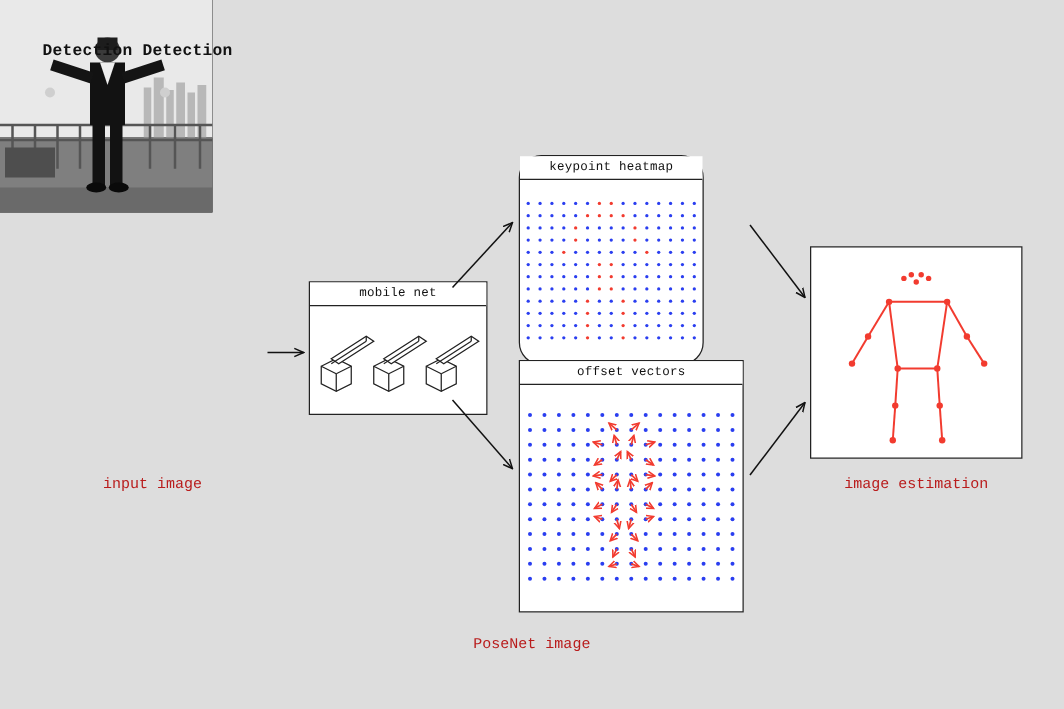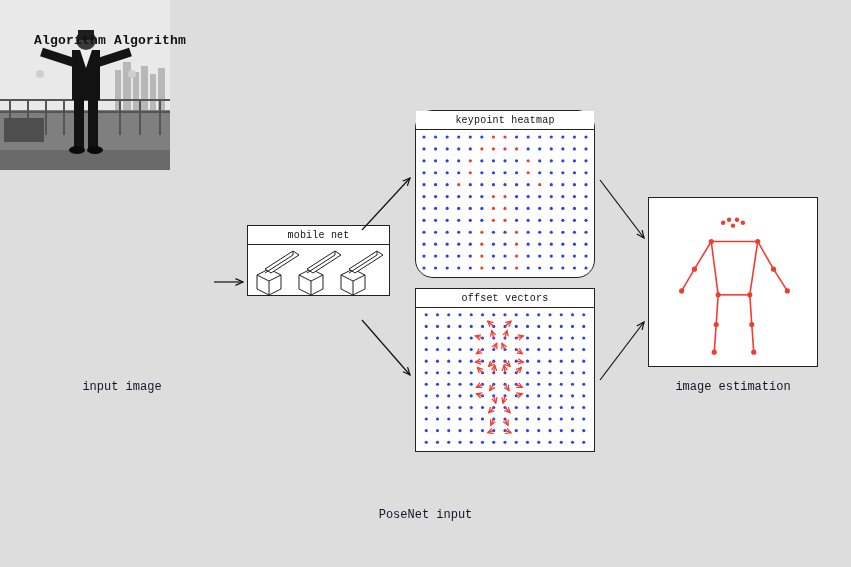--- a/index.html
+++ b/index.html
@@ -23,21 +23,21 @@
     letter-spacing: 0.2px;
   }
   .box {
     position: absolute;
     background: #fff;
     border: 1px solid #222;
   }
   .caption {
     position: absolute;
     font-size: 12px;
-    color: #0f172a;
+    color: #b91c1c;
     text-align: center;
   }
   .small-header {
     font-size: 10px;
     text-align: center;
     border-bottom: 1px solid #222;
     padding: 4px 0 3px 0;
     background: #fff;
     letter-spacing: 0.2px;
   }
@@ -45,49 +45,49 @@
   #input-image {
     top: 197px; left: 37px; width: 170px; height: 170px;
     border: none;
     background: #000;
     overflow: hidden;
   }
   #input-image svg { display:block; }
   #input-caption { top: 380px; left: 37px; width: 170px; }
 
   
-  #mobilenet { top: 225px; left: 247px; width: 143px; height: 71px; }
+  #mobilenet { top: 225px; left: 247px; width: 143px; height: 107px; }
   #mobilenet .body { height: calc(100% - 21px); display:flex; align-items:center; justify-content:center; }
   #mobilenet .body svg { display:block; }
 
   
-  #heatmap { top: 110px; left: 415px; width: 180px; height: 168px; border-radius: 18px; }
+  #heatmap { top: 124px; left: 415px; width: 148px; height: 168px; border-radius: 18px; }
   #heatmap .body { height: calc(100% - 21px); }
   
-  #offsets { top: 288px; left: 415px; width: 180px; height: 164px; }
+  #offsets { top: 288px; left: 415px; width: 180px; height: 202px; }
   #offsets .body { height: calc(100% - 21px); }
   
   .dotgrid { width:100%; height:100%; display:block; }
 
   
   #pose { top: 197px; left: 648px; width: 170px; height: 170px; }
   #pose svg { display:block; width:100%; height:100%; }
   #pose-caption { top: 380px; left: 648px; width: 170px; }
 
   
   #footer { top: 508px; left: 0; width: 851px; text-align:center; font-size: 12px; }
 
   
   #arrows { position:absolute; top:0; left:0; width:851px; height:567px; pointer-events:none; }
 </style>
 </head>
 <body>
 
 <div class="title">
-  <div>Algorithm Algorithm</div>
+  <div>Detection Detection</div>
 </div>
 
 <div id="input-image">
   <svg viewBox="0 0 170 170" width="170" height="170">
 
     <rect x="0" y="0" width="170" height="110" fill="#e9e9e9"></rect>
 
     <g fill="#b8b8b8">
       <rect x="115" y="70" width="6" height="40"></rect>
         <rect x="123" y="62" width="8" height="48"></rect>
@@ -599,21 +599,21 @@
       <circle cx="70" cy="98" r="2.6" fill="#f23b2f"></circle>
       <circle cx="102" cy="98" r="2.6" fill="#f23b2f"></circle>
       <circle cx="68" cy="128" r="2.6" fill="#f23b2f"></circle>
       <circle cx="104" cy="128" r="2.6" fill="#f23b2f"></circle>
       <circle cx="66" cy="156" r="2.6" fill="#f23b2f"></circle>
       <circle cx="106" cy="156" r="2.6" fill="#f23b2f"></circle>
     </svg>
 </div>
 <div id="pose-caption" class="caption">image estimation</div>
 
-<div id="footer" class="caption">PoseNet input</div>
+<div id="footer" class="caption">PoseNet image</div>
 
 <svg id="arrows">
   <defs>
     <marker id="ah" viewBox="0 0 10 10" refX="9" refY="5" markerWidth="7" markerHeight="7" orient="auto-start-reverse">
       <path d="M0,1 L9,5 L0,9" fill="none" stroke="#111" stroke-width="1.4"></path>
     </marker>
     <marker id="ahsmall" viewBox="0 0 10 10" refX="8" refY="5" markerWidth="5" markerHeight="5" orient="auto-start-reverse">
       <path d="M0,1 L8,5 L0,9" fill="none" stroke="#f23b2f" stroke-width="1.8"></path>
     </marker>
   </defs>

